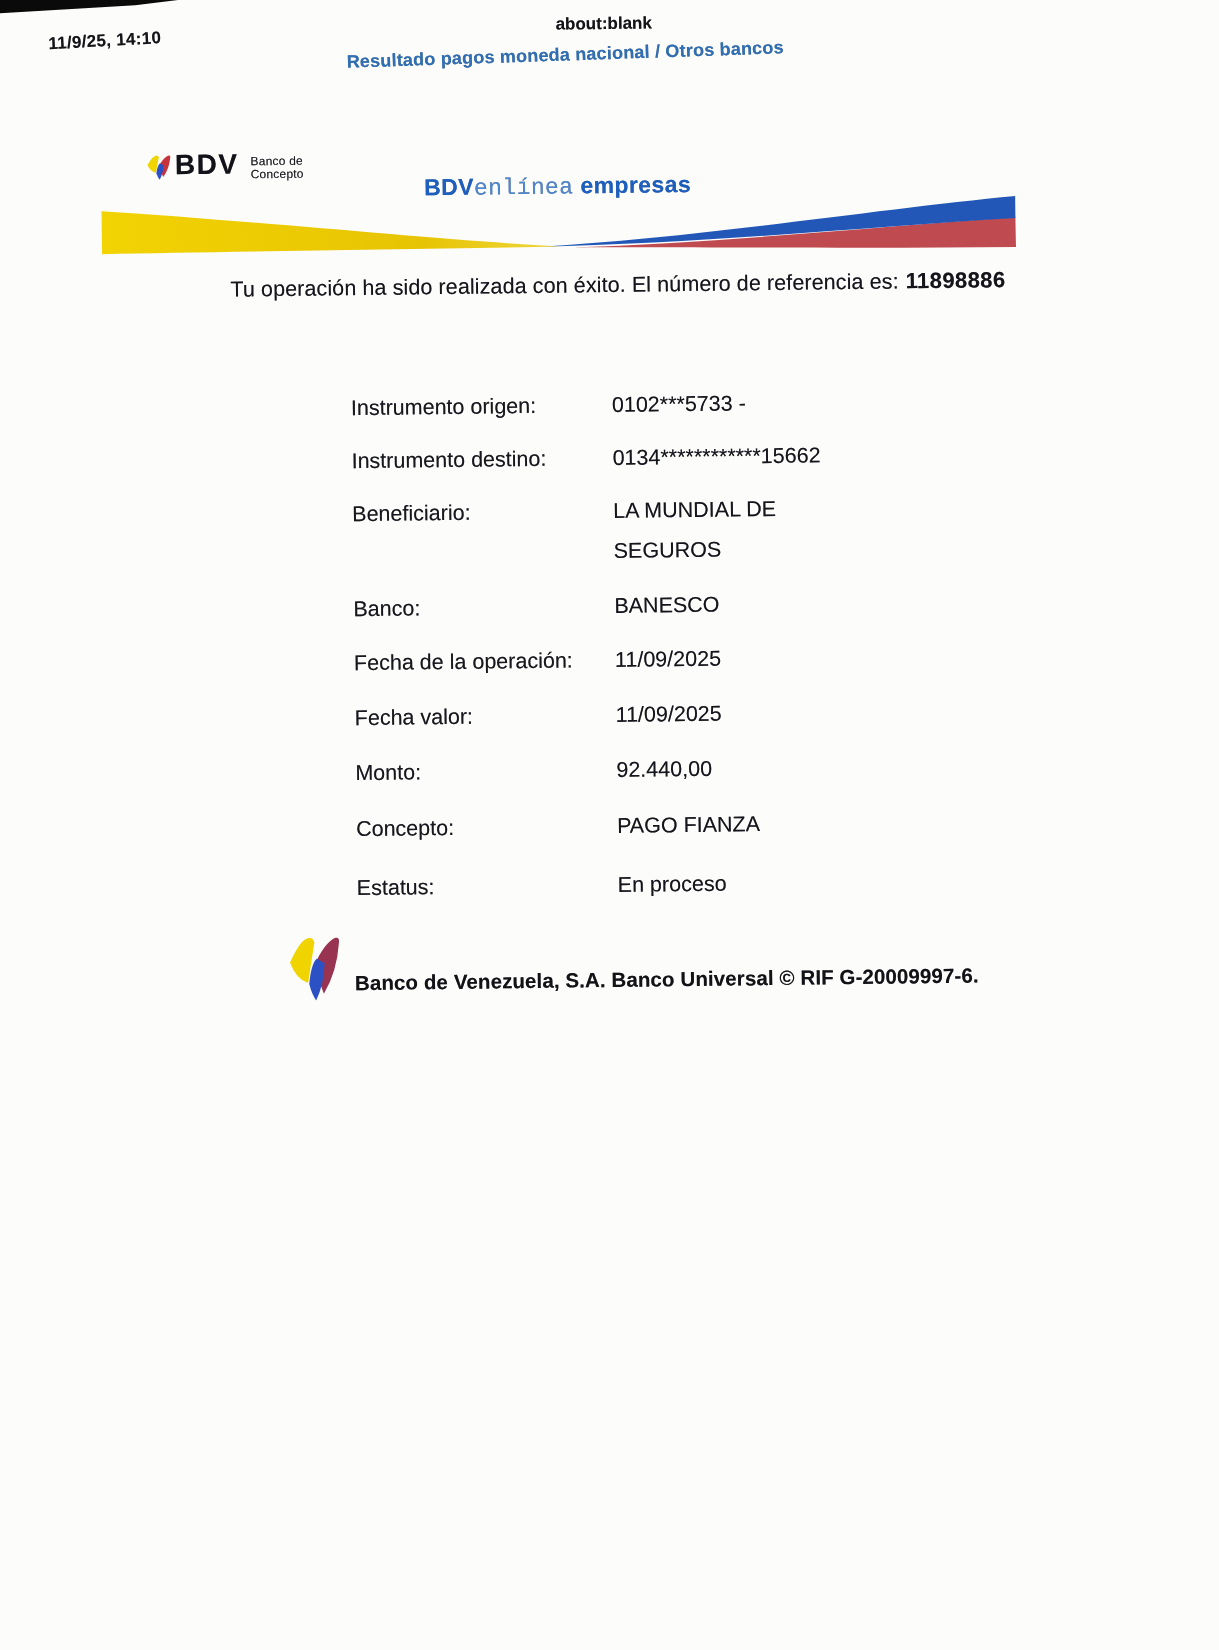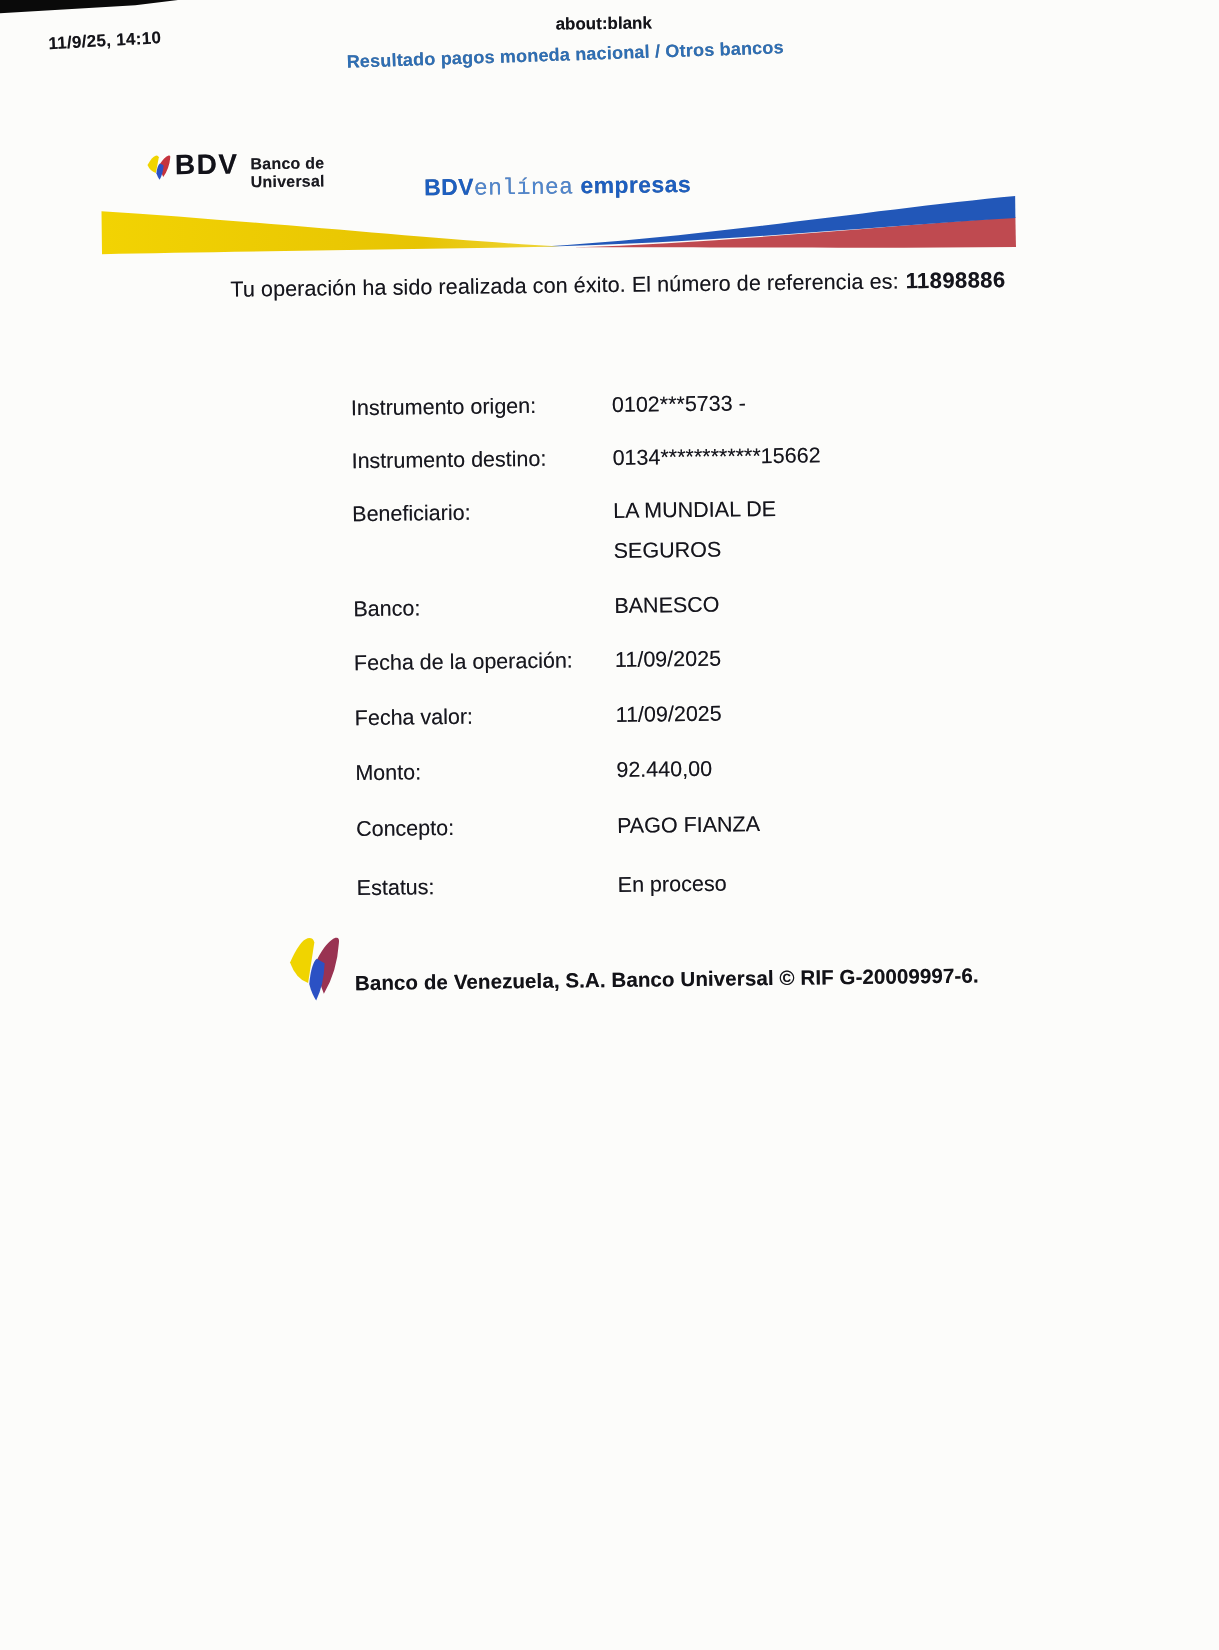--- a/index.html
+++ b/index.html
@@ -20,21 +20,21 @@
   .print-datetime{position:absolute;left:54px;top:25px;font-size:17px;font-weight:bold;
     letter-spacing:.3px;transform:rotate(-2.4deg);color:#141419;}
   .print-url{position:absolute;left:0;right:0;top:14px;text-align:center;
     font-size:17px;font-weight:bold;color:#131318;}
   .print-link{position:absolute;left:352px;top:44px;font-size:18px;font-weight:bold;
     color:var(--link_blue,#2e6fb5);transform:rotate(-1.2deg);letter-spacing:.2px;}
 
   .brand-row{position:absolute;left:150px;top:146px;display:flex;align-items:flex-start;}
   .brand-mark{display:inline-block;width:27px;height:27px;margin-top:2px;}
   .brand-bdv{font-size:28px;font-weight:800;letter-spacing:1.5px;color:#121219;margin-left:2px;line-height:1;}
-  .brand-sub{margin-left:12px;padding-top:5px;font-size:16px;font-weight:bold;
+  .brand-sub{margin-left:12px;padding-top:5px;font-size:12px;font-weight:normal;
     color:#1a1a20;line-height:1.12;letter-spacing:.2px;}
 
   .app-title{position:absolute;left:428px;top:172px;font-size:23px;
     color:var(--brand_blue,#1d5fc0);letter-spacing:.4px;}
   .app-title .bold{font-weight:800;}
   .app-title .mid{font-weight:normal;color:#4e86cf;font-family:Liberation Mono, monospace;}
   .app-title .suffix{margin-left:7px;}
 
   .banner{position:absolute;left:103px;top:196px;width:916px;height:60px;}
 
@@ -74,21 +74,21 @@
       <span class="brand-mark">
         <svg viewBox="0 0 52 64" width="27" height="27" preserveAspectRatio="none" aria-hidden="true">
           <path d="M3,27 Q12,7 19,5 Q24,4 25,9 L19,46 Q8,42 3,27 Z" style="fill:var(--mark_yellow,#f0d400)"></path>
           <path d="M27,25 Q36,8 44,5 Q48,4 47,10 Q45,36 33,56 Q28,44 27,25 Z" style="fill:#c5333d"></path>
           <path d="M20,47 Q22,28 27,24 L34,28 Q33,48 26,62 Q22,56 20,47 Z" style="fill:var(--mark_blue,#2b51c4)"></path>
         </svg>
       </span>
       <span class="brand-bdv">BDV</span>
       <span class="brand-sub">
         <div>Banco de</div>
-        <div>Universal</div>
+        <div>Concepto</div>
       </span>
     </div>
 
     <div class="app-title"><span class="bold">BDV</span><span class="mid">enlínea</span><span class="bold suffix">empresas</span></div>
 
     <svg class="banner" viewBox="0 0 916 60" preserveAspectRatio="none" aria-hidden="true">
       <defs>
         <linearGradient id="gy" x1="0" y1="0" x2="1" y2="0">
           <stop offset="0" stop-color="var(--flag_yellow,#f2d303)"></stop>
           <stop offset="0.7" stop-color="var(--flag_yellow_deep,#e7c403)"></stop>

